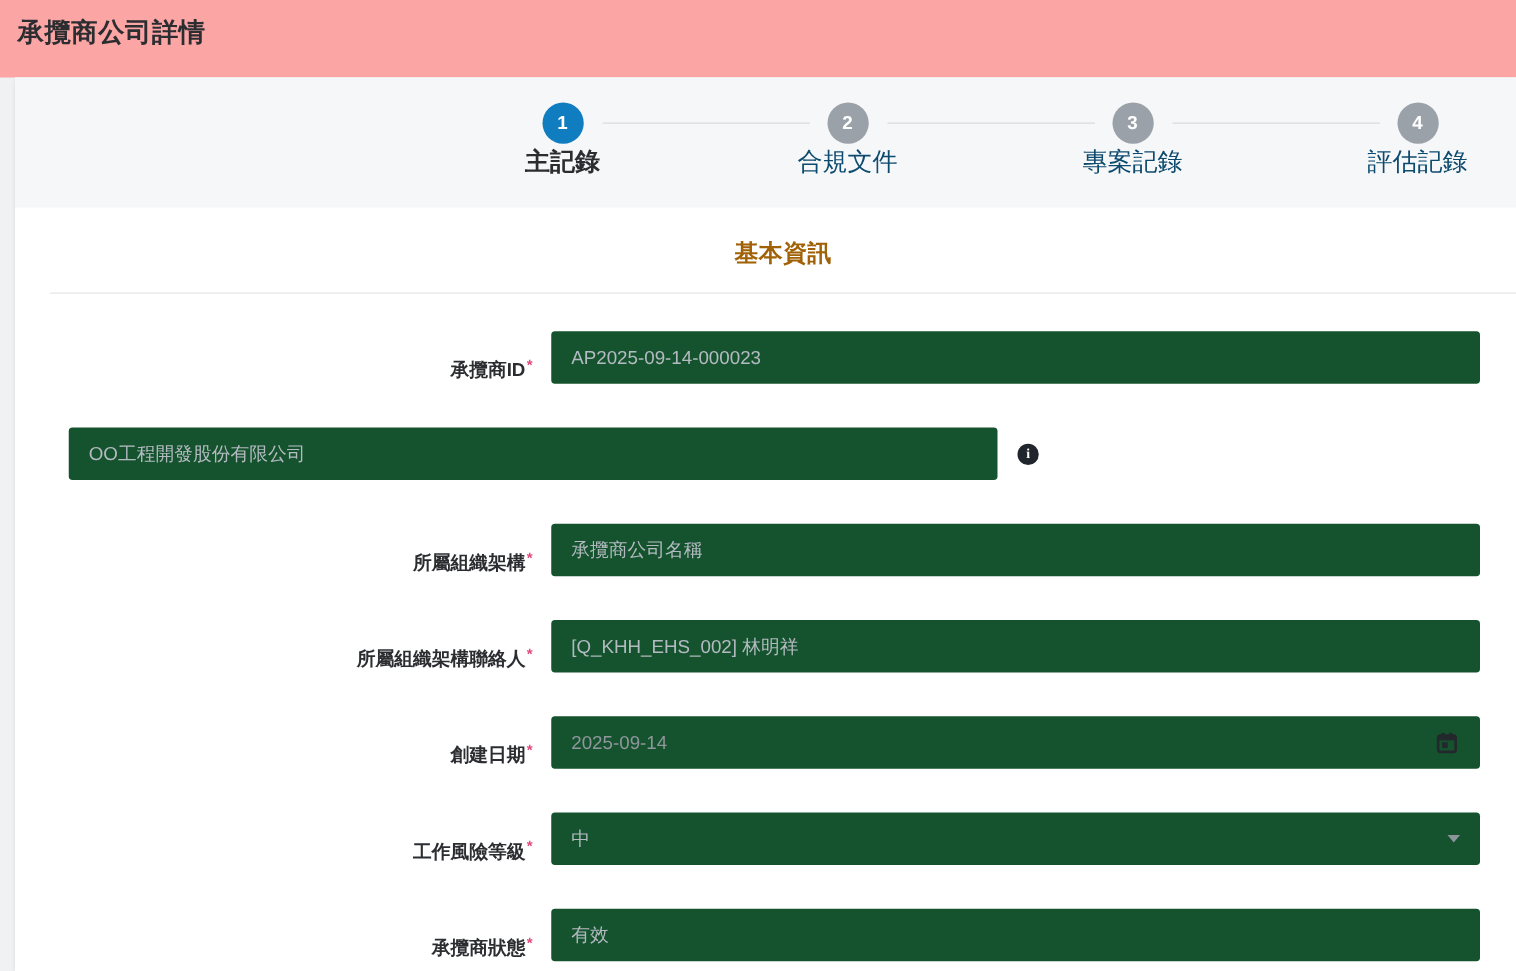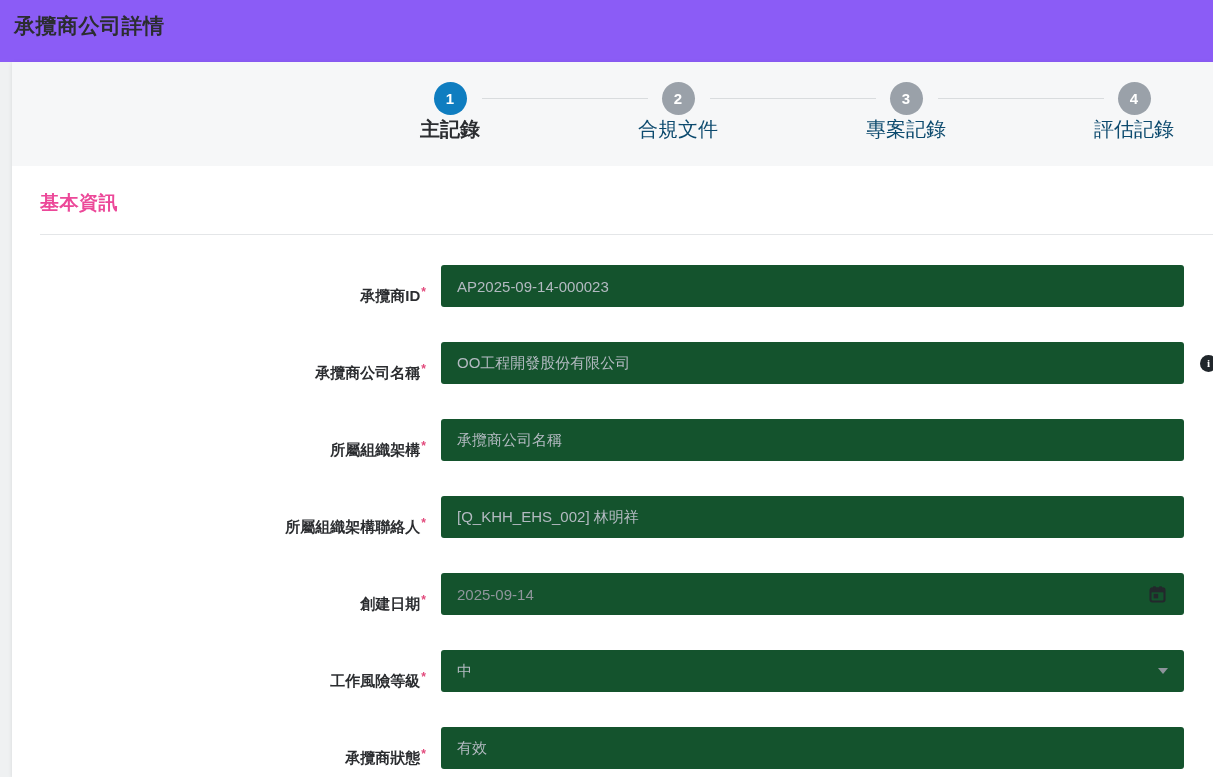--- a/index.html
+++ b/index.html
@@ -8,21 +8,21 @@
     width: 1213px;
     height: 777px;
     overflow: hidden;
     background: #eff1f2;
     font-family: "Liberation Sans", "DejaVu Sans", sans-serif;
     -webkit-font-smoothing: antialiased;
   }
   
   .page-header {
     height: 62px;
-    background: #8b5cf6;
+    background: #fca5a5;
     box-sizing: border-box;
     padding: 12px 0 0 14px;
   }
   .page-title {
     font-size: 21px;
     font-weight: bold;
     color: #2b2d30;
     letter-spacing: 0.5px;
   }
   
@@ -81,22 +81,23 @@
   .connector-1 { left: 470px; width: 166px; }
   .connector-2 { left: 698px; width: 166px; }
   .connector-3 { left: 926px; width: 166px; }
   
   .form-area {
     padding: 24px 0 0 28px;
   }
   .section-title {
     font-size: 19px;
     font-weight: bold;
-    color: #ec4899;
+    color: #a16207;
     letter-spacing: 0.5px;
+    text-align: center;
   }
   .section-divider {
     margin-top: 18px;
     height: 1px;
     background: #e4e6e8;
     width: 1173px;
   }
   .form-rows { margin-top: 30px; }
   .row {
     display: flex;
@@ -211,21 +212,20 @@
       <div class="row">
         <div class="lbl"><span>承攬商ID</span><span class="req">*</span></div>
         <div class="field-wrap">
           <div class="input">
             <span class="val">AP2025-09-14-000023</span>
           </div>
         </div>
       </div>
 
       <div class="row">
-        <div class="lbl"><span>承攬商公司名稱</span><span class="req">*</span></div>
         <div class="field-wrap">
           <div class="input">
             <span class="val">OO工程開發股份有限公司</span>
           </div>
           <div class="info-icon">i</div>
         </div>
       </div>
 
       <div class="row">
         <div class="lbl"><span>所屬組織架構</span><span class="req">*</span></div>

